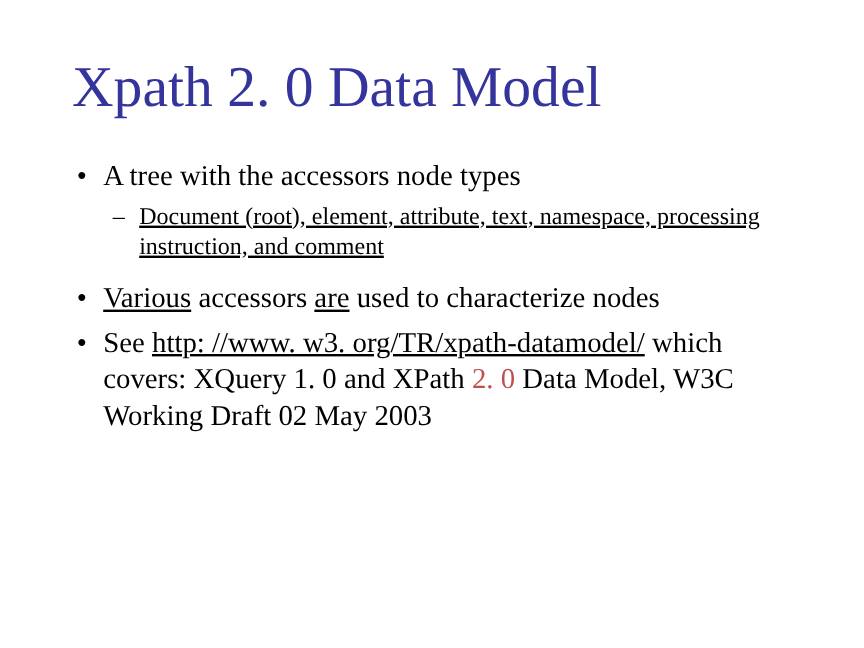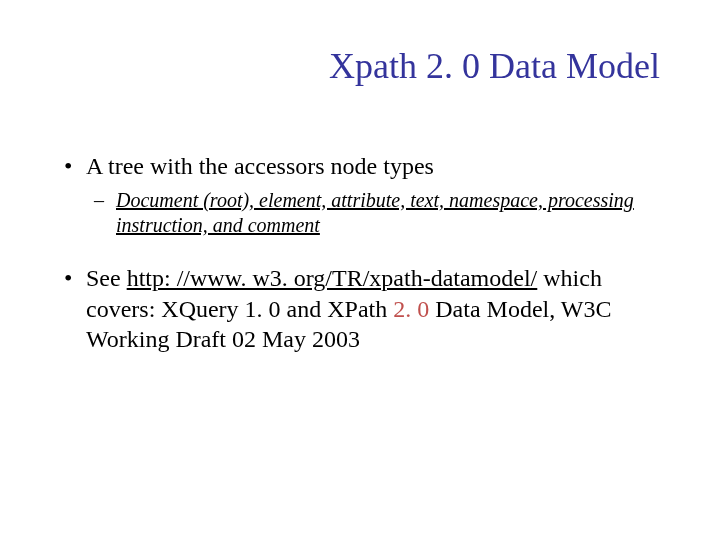--- a/index.html
+++ b/index.html
@@ -6,25 +6,25 @@
   body {
     width: 720px;
     height: 540px;
     background: #ffffff;
     font-family: "Times New Roman", Times, serif;
     color: #000000;
     padding: 45px 60px 40px 60px;
     overflow: hidden;
   }
   .title {
-    font-size: 36px;
+    font-size: 48px;
     color: #34349c;
-    text-align: right;
+    text-align: left;
     font-weight: normal;
-    margin-bottom: 64px;
+    margin-bottom: 32px;
   }
   .bullet-list {
     list-style: none;
     font-size: 24px;
     line-height: 1.28;
   }
   .bullet-l1 {
     position: relative;
     padding-left: 26px;
     margin-top: 6px;
@@ -34,22 +34,21 @@
     position: absolute;
     left: 4px;
     top: 0;
     font-size: 24px;
   }
   .bullet-l2 {
     position: relative;
     font-size: 20px;
     padding-left: 56px;
     margin-top: 6px;
-    margin-bottom: 24px;
-    font-style: italic;
+    margin-bottom: 14px;
   }
   .bullet-l2::before {
     content: "–";
     position: absolute;
     left: 34px;
     top: 0;
   }
   .underline { text-decoration: underline; }
   .accent { color: #c0504d; }
 </style>
@@ -62,18 +61,21 @@
 
   <li class="bullet-l1">
     <span>A tree with the accessors node types</span>
   </li>
 
   <li class="bullet-l2">
     <span class="underline">Document (root), element, attribute, text, namespace, processing instruction, and comment</span>
   </li>
 
 
+  <li class="bullet-l1">
+    <span class="underline">Various</span><span> accessors </span><span class="underline">are</span><span> used to characterize nodes</span>
+  </li>
 
   <li class="bullet-l1">
     <span>See </span><span class="underline">http: //www. w3. org/TR/xpath-datamodel/</span><span> which covers: XQuery 1. 0 and XPath </span><span class="accent">2. 0 </span><span>Data Model, W3C Working Draft 02 May 2003</span>
   </li>
 
 </ul>
 
 </body></html>

